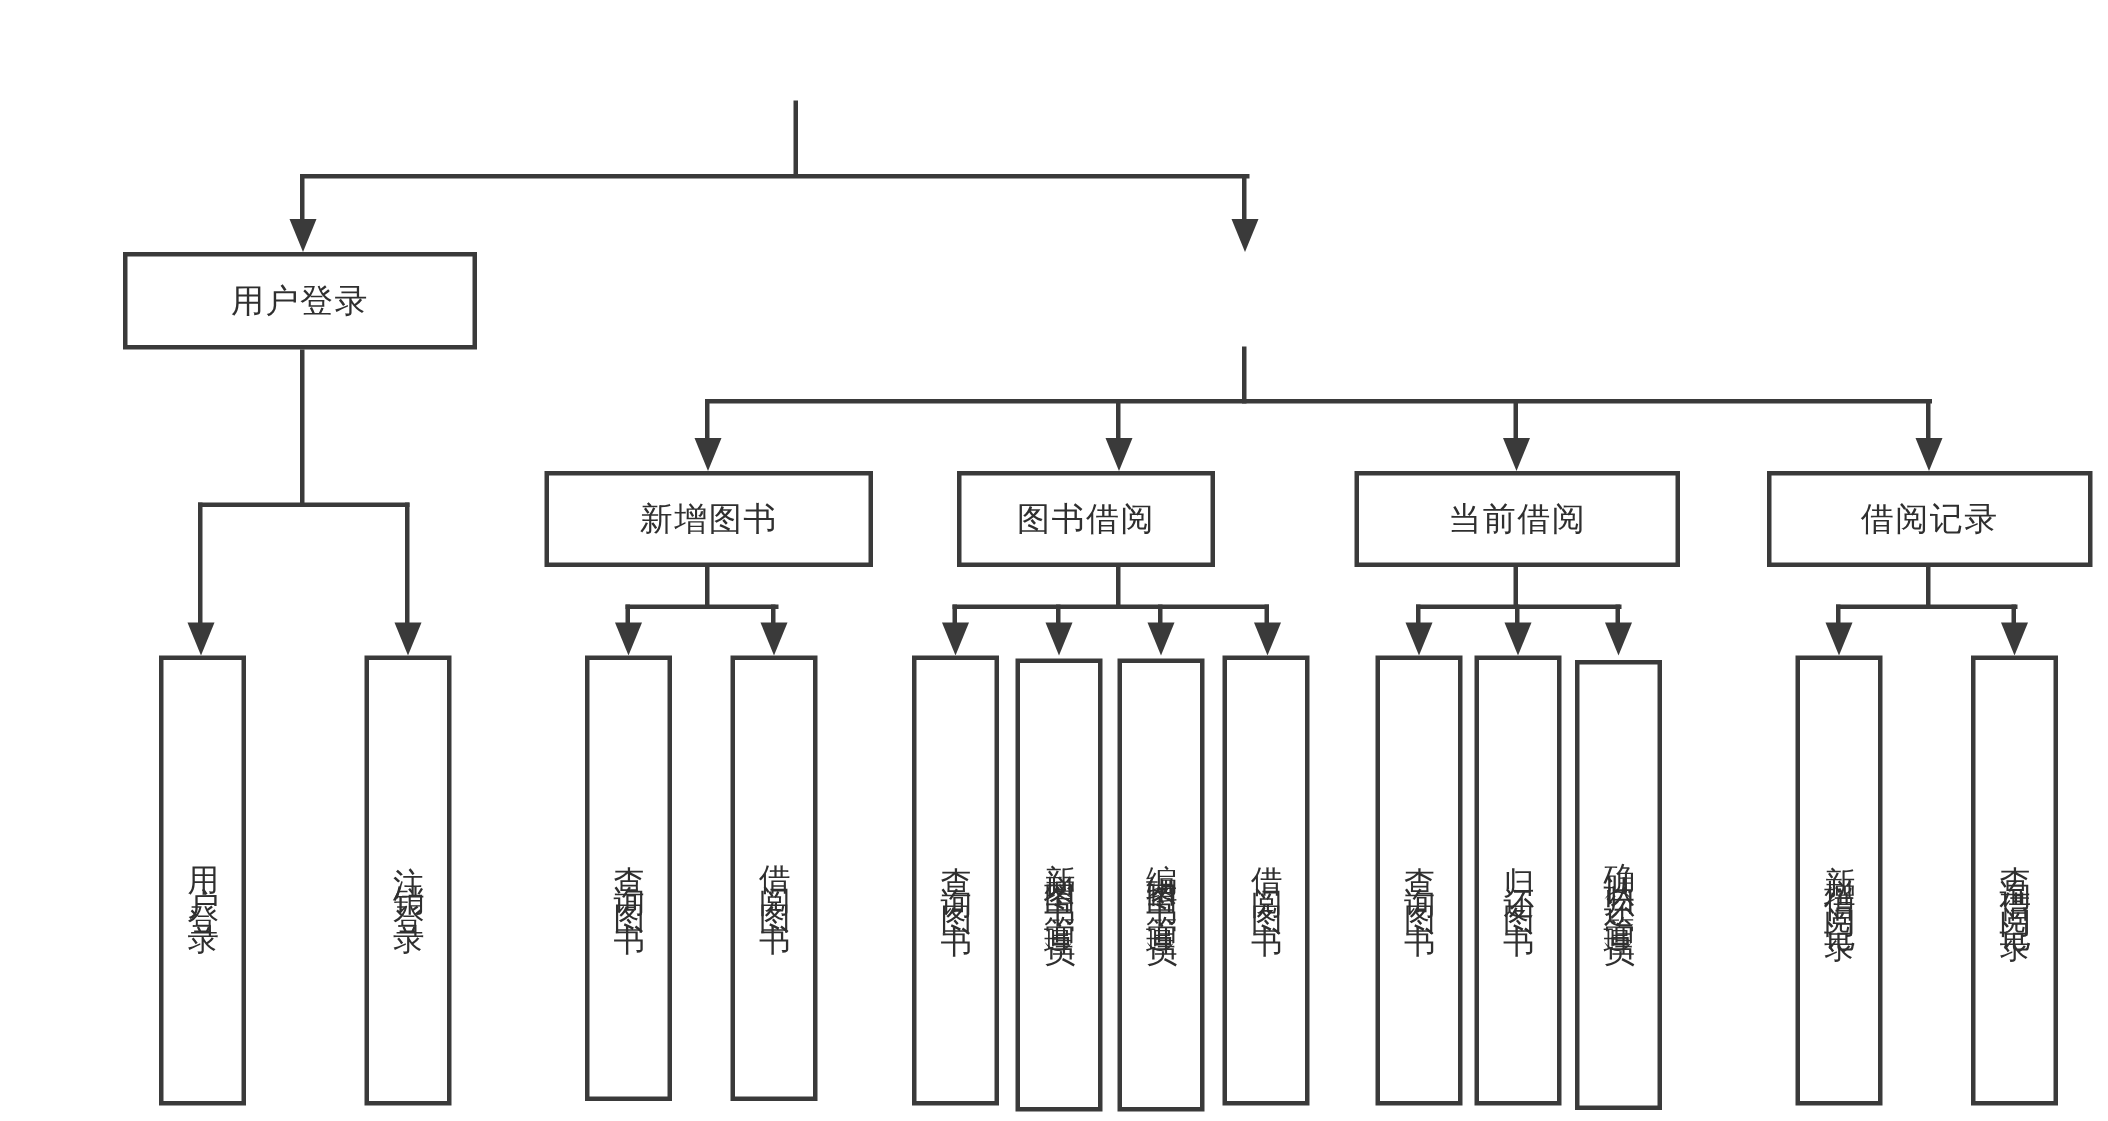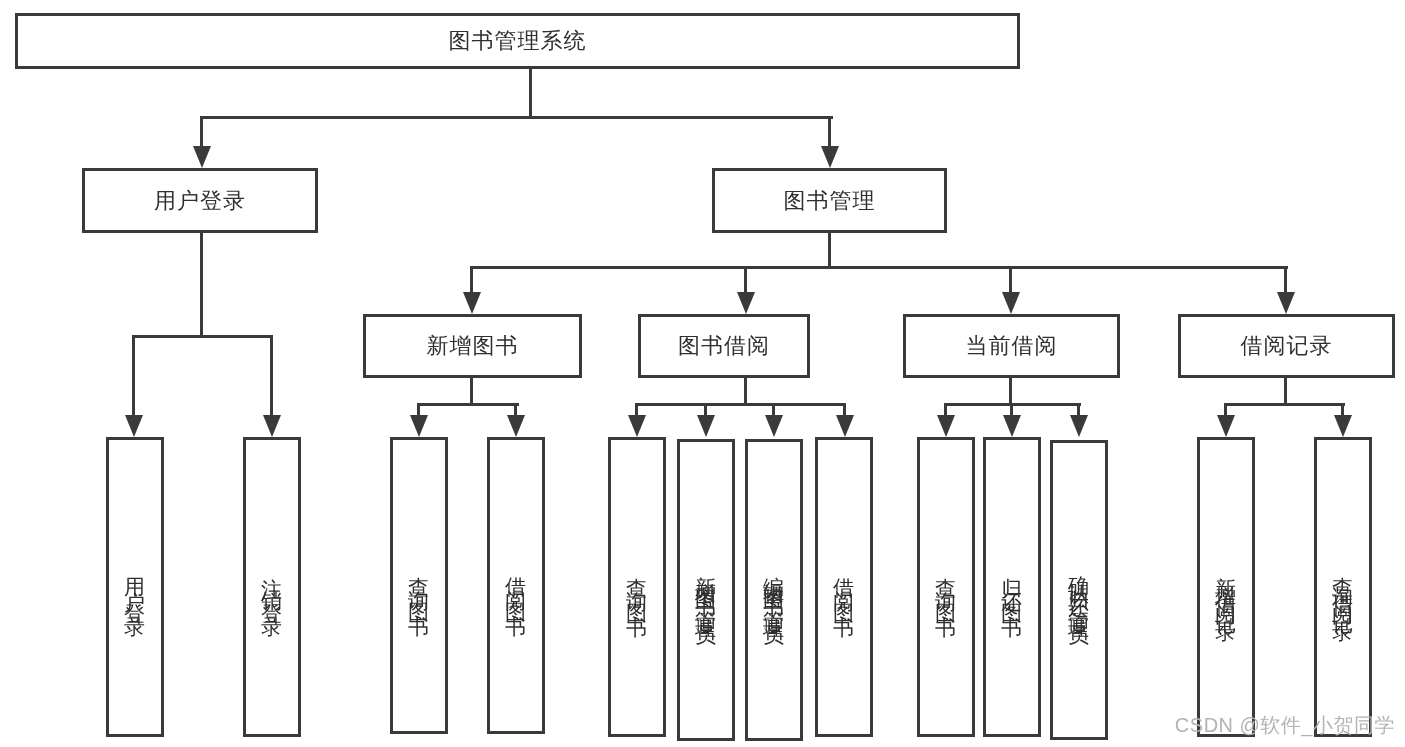--- a/index.html
+++ b/index.html
@@ -91,31 +91,25 @@
   <div class="ar" style="left:628px;top:415px"></div>
   <div class="ar" style="left:697px;top:415px"></div>
   <div class="ar" style="left:765px;top:415px"></div>
   <div class="ar" style="left:836px;top:415px"></div>
   <div class="ar" style="left:937px;top:415px"></div>
   <div class="ar" style="left:1003px;top:415px"></div>
   <div class="ar" style="left:1070px;top:415px"></div>
   <div class="ar" style="left:1217px;top:415px"></div>
   <div class="ar" style="left:1334px;top:415px"></div>
 
-  <div class="box" style="left:15px;top:13px;width:1005px;height:56px">
-    <span>图书管理系统</span>
-  </div>
 
   <div class="box" style="left:82px;top:168px;width:236px;height:65px">
     <span>用户登录</span>
   </div>
 
-  <div class="box" style="left:712px;top:168px;width:235px;height:65px">
-    <span>图书管理</span>
-  </div>
 
   <div class="box" style="left:363px;top:314px;width:219px;height:64px">
     <span>新增图书</span>
   </div>
 
   <div class="box" style="left:638px;top:314px;width:172px;height:64px">
     <span>图书借阅</span>
   </div>
 
   <div class="box" style="left:1178px;top:314px;width:217px;height:64px">
@@ -163,14 +157,13 @@
     <span class="vt vt9">确认归还（管理员）</span>
   </div>
 
   <div class="box vbox" style="left:1197px;top:437px;width:58px;height:300px">
     <span class="vt vt6">新增借阅记录</span>
   </div>
   <div class="box vbox" style="left:1314px;top:437px;width:58px;height:300px">
     <span class="vt vt6">查询借阅记录</span>
   </div>
 
-  <div id="watermark">CSDN @软件_小贺同学</div>
 </div>
 
 </body></html>

